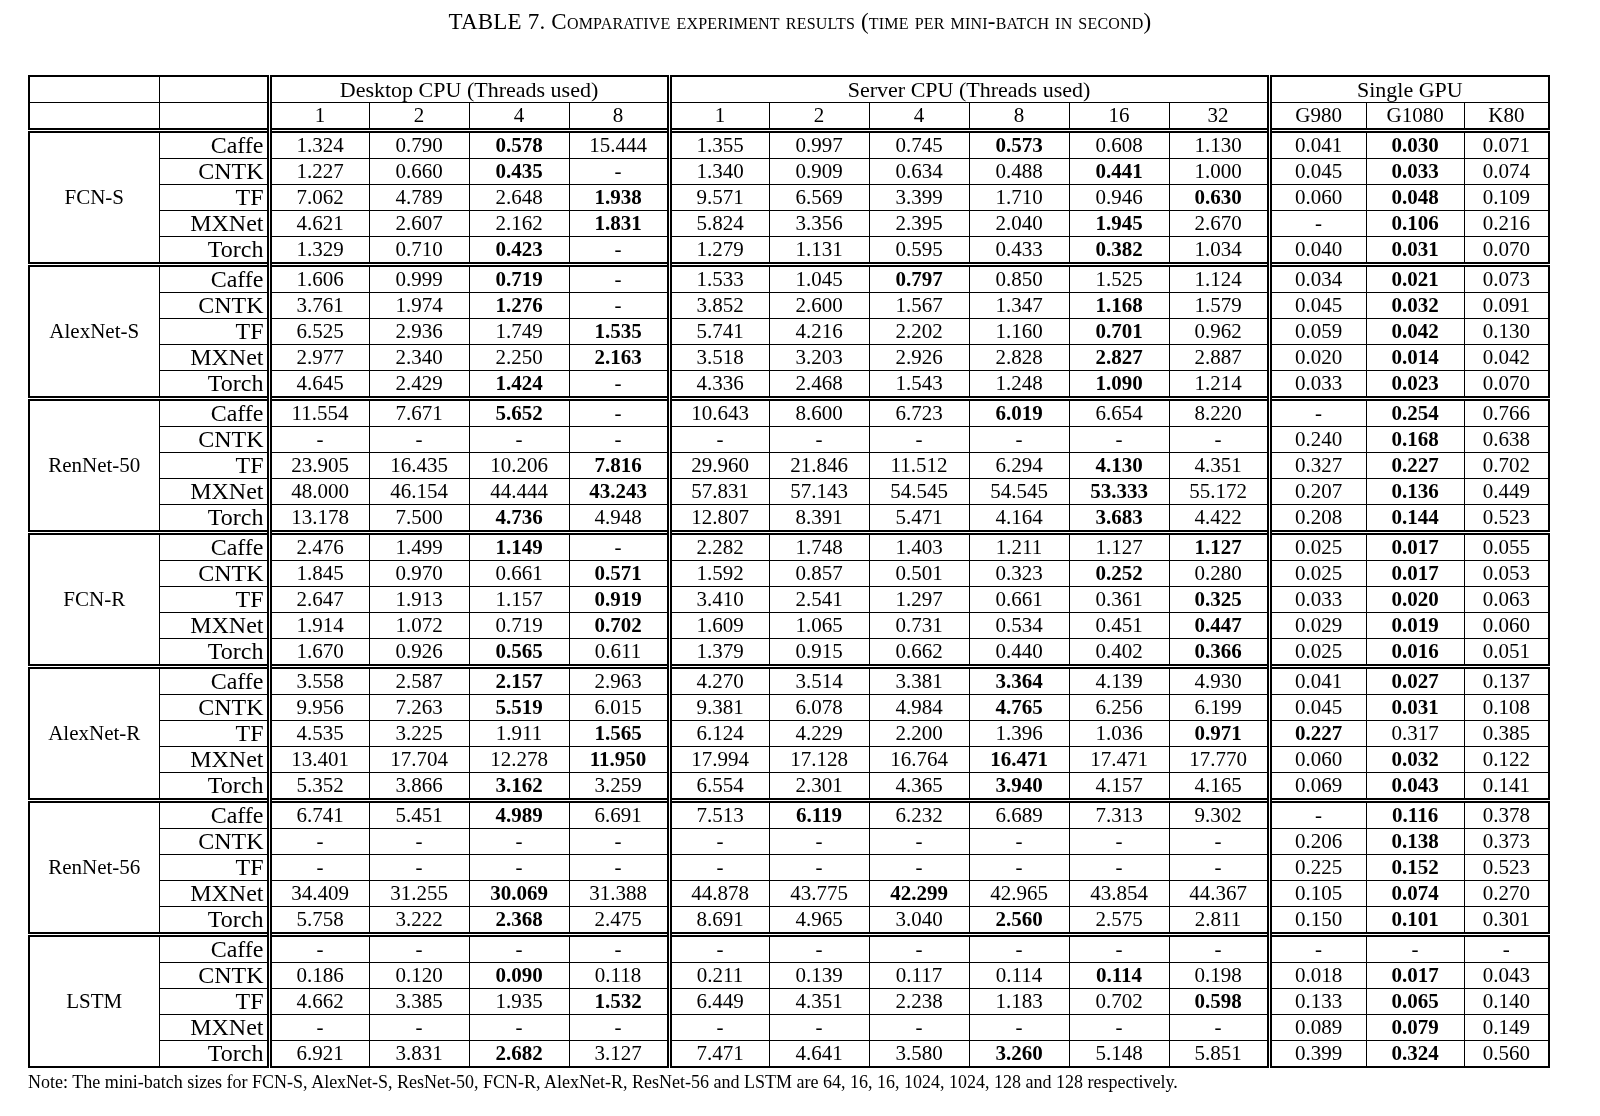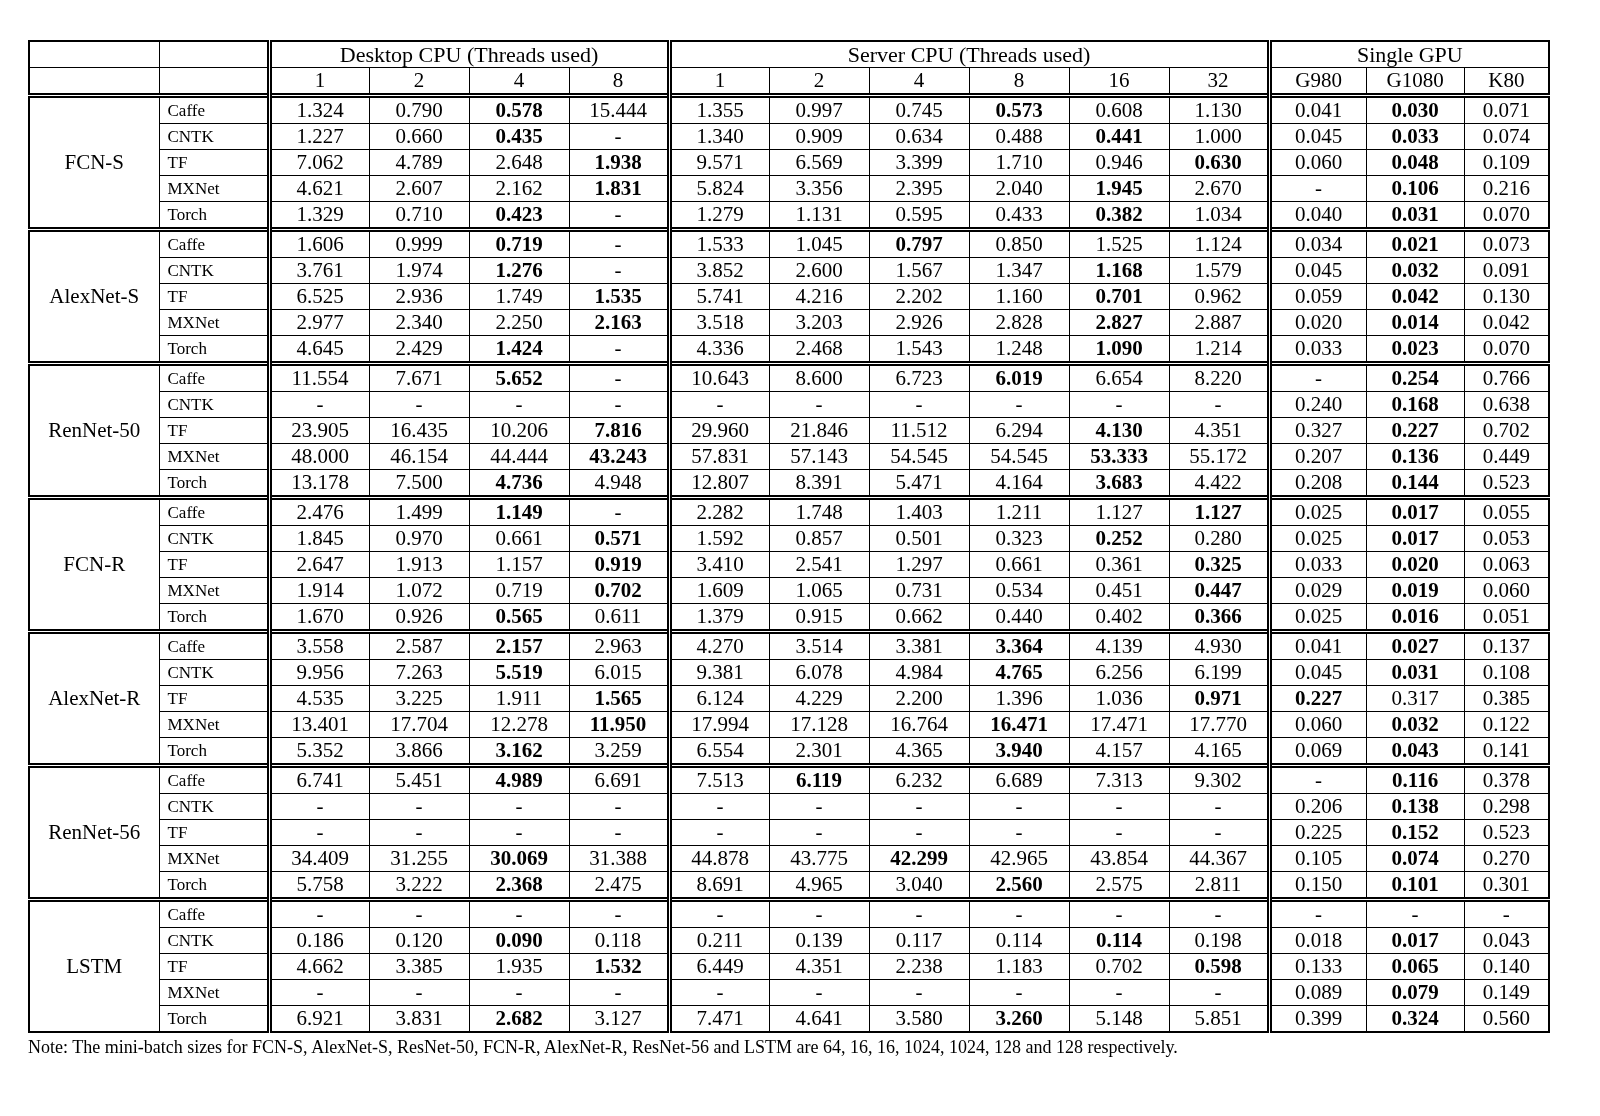--- a/index.html
+++ b/index.html
@@ -34,35 +34,36 @@
     height: 26px;
     line-height: 25px;
     padding: 0 3px;
     text-align: center;
     white-space: nowrap;
     overflow: hidden;
   }
   thead th.grp { font-size: 22px; }
   .sec-start { border-left: 5px double #000; }
   tr.group-start > th, tr.group-start > td { border-top: 5px double #000; }
-  td.fw-cell { text-align: left; padding-left: 8px; font-size: 17px; }
+  td.fw-cell { text-align: right; padding-left: 8px; font-size: 24px; }
   th.model-cell { text-align: center; font-size: 21px; }
   .bold { font-weight: bold; }
   .note {
     margin: 4px 0 0 28px;
     width: 1522px;
     font-size: 18px;
     white-space: nowrap;
   }
 </style>
 </head>
 <body>
 
 <div class="page">
 
+  <div class="caption">TABLE 7. Comparative experiment results (time per mini-batch in second)</div>
 
   <table class="results" id="results-table">
     <colgroup>
       <col style="width:130px">
       <col style="width:110px">
       <col style="width:100px">
         <col style="width:100px">
         <col style="width:100px">
         <col style="width:100px">
       <col style="width:100px">
@@ -541,21 +542,21 @@
           <td>-</td>
           <td>-</td>
           <td class="sec-start">-</td>
           <td>-</td>
           <td>-</td>
           <td>-</td>
           <td>-</td>
           <td>-</td>
           <td class="sec-start">0.206</td>
           <td class="bold">0.138</td>
-          <td>0.298</td>
+          <td>0.373</td>
         </tr>
         <tr>
           <td class="fw-cell">TF</td>
           <td class="sec-start">-</td>
           <td>-</td>
           <td>-</td>
           <td>-</td>
           <td class="sec-start">-</td>
           <td>-</td>
           <td>-</td>

